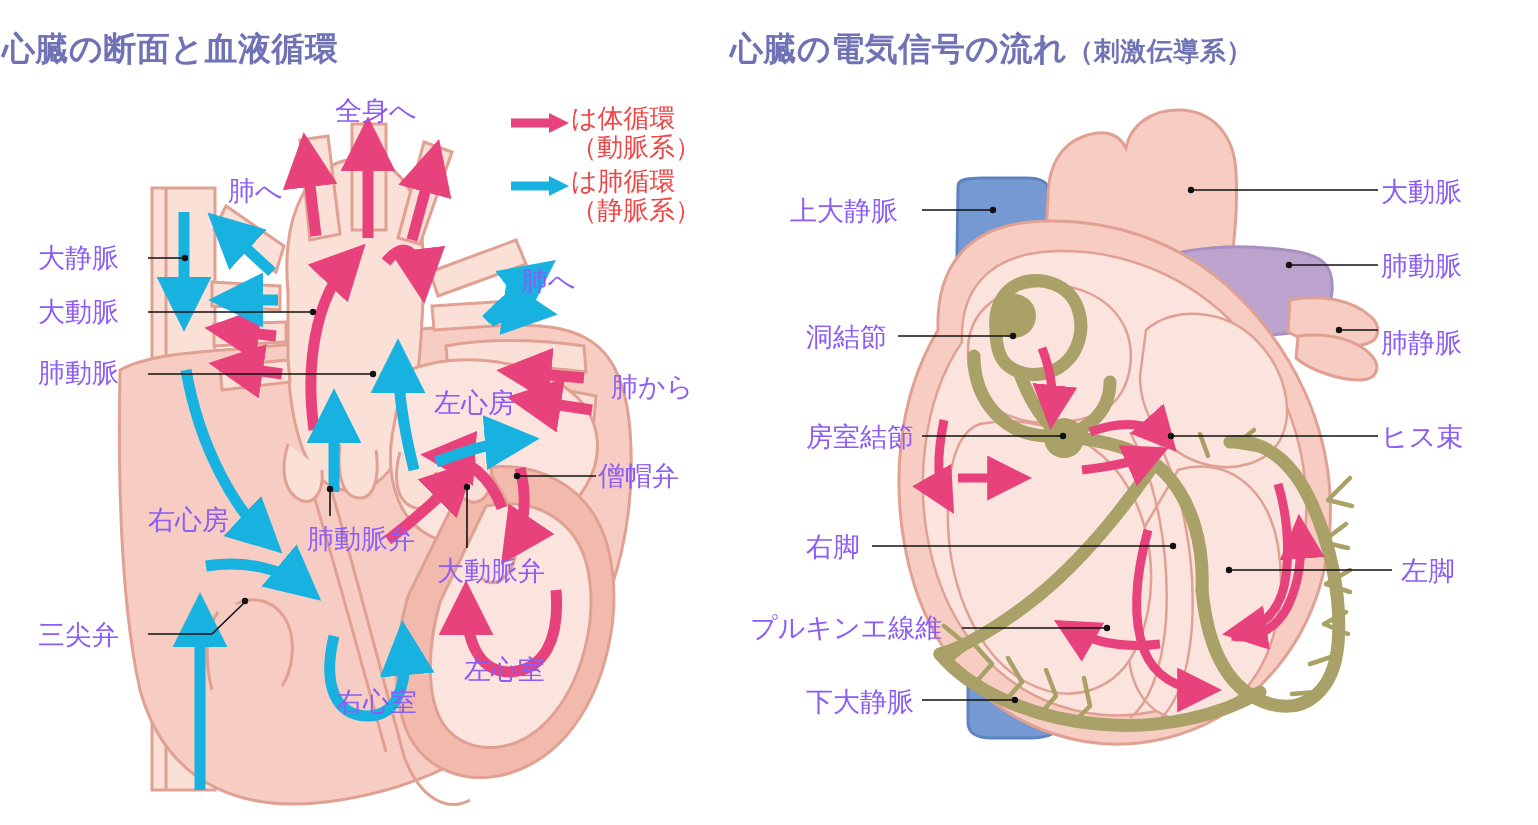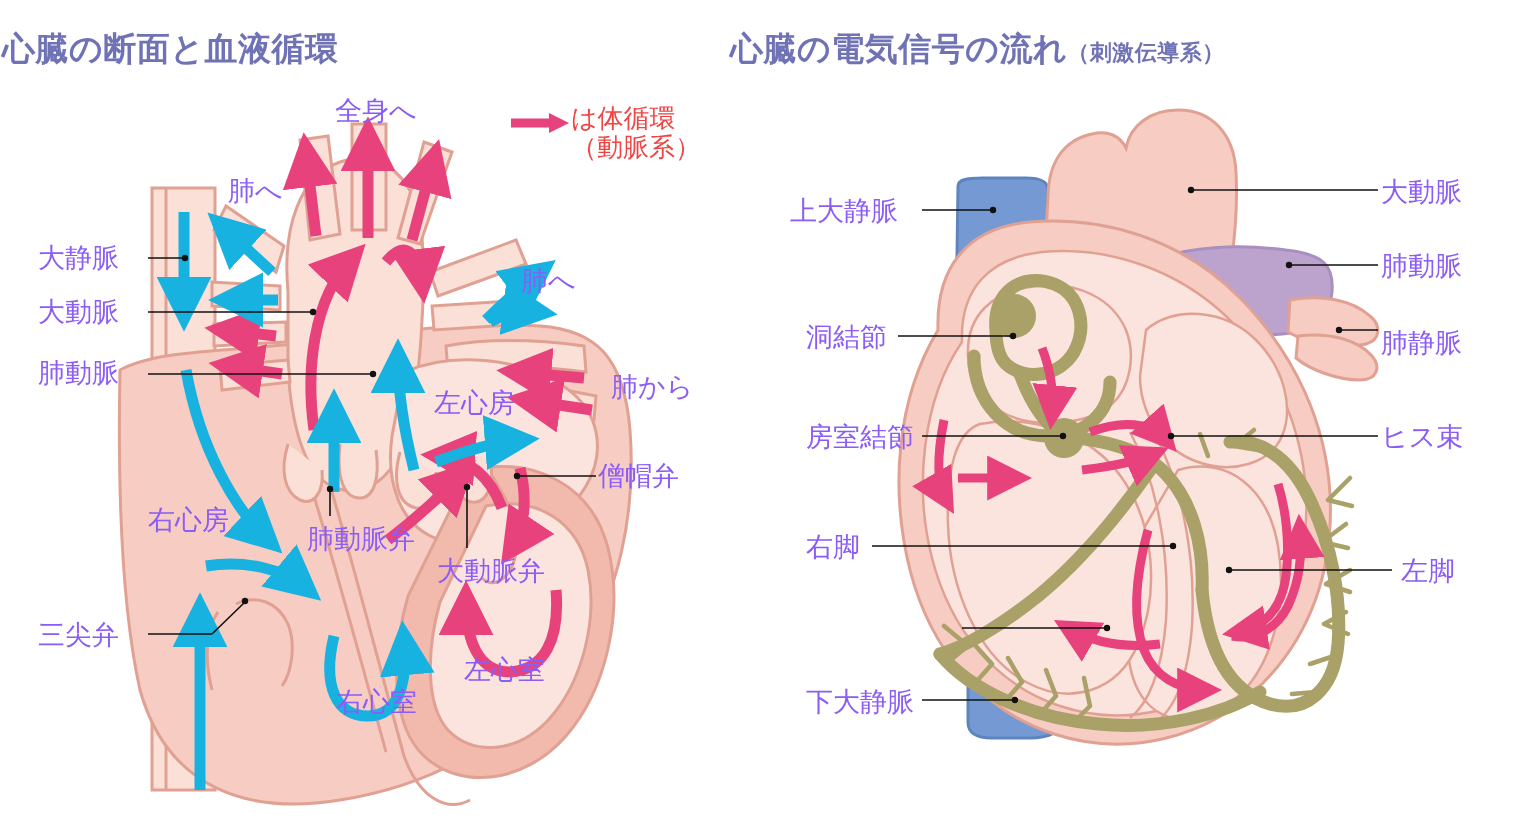--- a/index.html
+++ b/index.html
@@ -18,21 +18,21 @@
   .title{
     position:absolute;
     font-weight:bold;
     color:#6f72b5;
     letter-spacing:0.5px;
     white-space:nowrap;
     font-size:33px;
   }
   #title-left{left:2px;top:27px;}
   #title-right{left:730px;top:27px;}
-  .title .sub{font-size:22px;}
+  .title .sub{font-size:26px;}
 
   .lbl{
     position:absolute;
     color:#8b5cf6;
     font-size:27px;
     white-space:nowrap;
     line-height:1.15;
   }
 
   .legend{position:absolute;left:509px;top:104px;}
@@ -178,20 +178,30 @@
       <div class="legend-row">
         <svg class="legend-arrow" viewBox="0 0 62 30">
           <path d="M2,15 L44,15" stroke="#e8427d" stroke-width="9" fill="none"></path>
           <path d="M40,5 L60,15 L40,25 Z" fill="#e8427d"></path>
         </svg>
         <div class="legend-text">
           <div>は体循環</div>
           <div>（動脈系）</div>
         </div>
       </div>
+      <div class="legend-row">
+        <svg class="legend-arrow" viewBox="0 0 62 30">
+          <path d="M2,15 L44,15" stroke="#18b2e0" stroke-width="9" fill="none"></path>
+          <path d="M40,5 L60,15 L40,25 Z" fill="#18b2e0"></path>
+        </svg>
+        <div class="legend-text">
+          <div>は肺循環</div>
+          <div>（静脈系）</div>
+        </div>
+      </div>
     </div>
 
     <div class="lbl" style="left:335px;top:96px">全身へ</div>
     <div class="lbl" style="left:228px;top:176px">肺へ</div>
     <div class="lbl" style="left:38px;top:243px">大静脈</div>
     <div class="lbl" style="left:38px;top:297px">大動脈</div>
     <div class="lbl" style="left:38px;top:358px">肺動脈</div>
     <div class="lbl" style="left:521px;top:266px">肺へ</div>
     <div class="lbl" style="left:434px;top:388px">左心房</div>
     <div class="lbl" style="left:611px;top:372px">肺から</div>
@@ -343,20 +353,21 @@
 
         <line class="leader" x1="662" y1="570" x2="500" y2="570"></line>
         <circle class="leaderdot" cx="499" cy="570" r="3.2"></circle>
       </g>
     </svg>
 
     <div class="lbl" style="left:60px;top:196px">上大静脈</div>
     <div class="lbl" style="left:76px;top:322px">洞結節</div>
     <div class="lbl" style="left:76px;top:422px">房室結節</div>
     <div class="lbl" style="left:76px;top:532px">右脚</div>
+    <div class="lbl" style="left:20px;top:613px">プルキンエ線維</div>
     <div class="lbl" style="left:76px;top:687px">下大静脈</div>
     <div class="lbl" style="left:651px;top:177px">大動脈</div>
     <div class="lbl" style="left:651px;top:251px">肺動脈</div>
     <div class="lbl" style="left:651px;top:328px">肺静脈</div>
     <div class="lbl" style="left:651px;top:422px">ヒス束</div>
     <div class="lbl" style="left:671px;top:556px">左脚</div>
   </div>
 
 </div>
 

